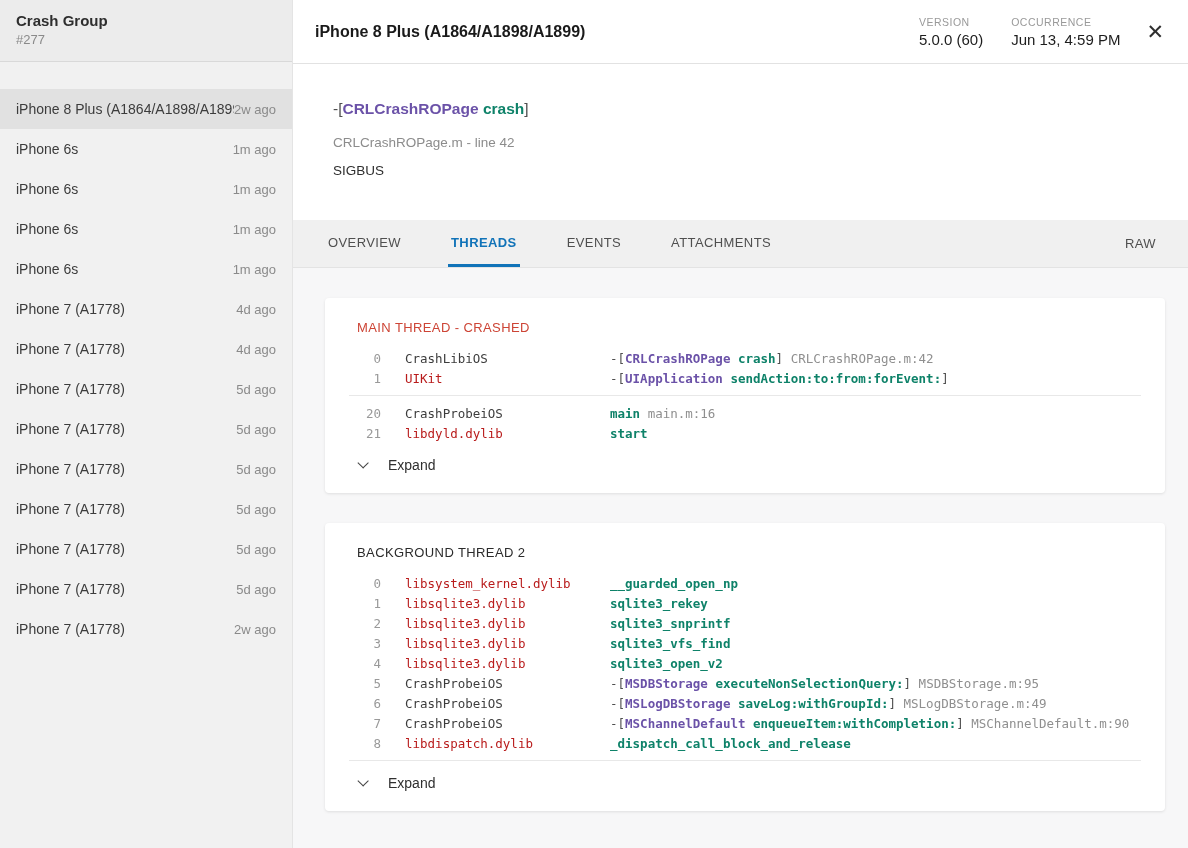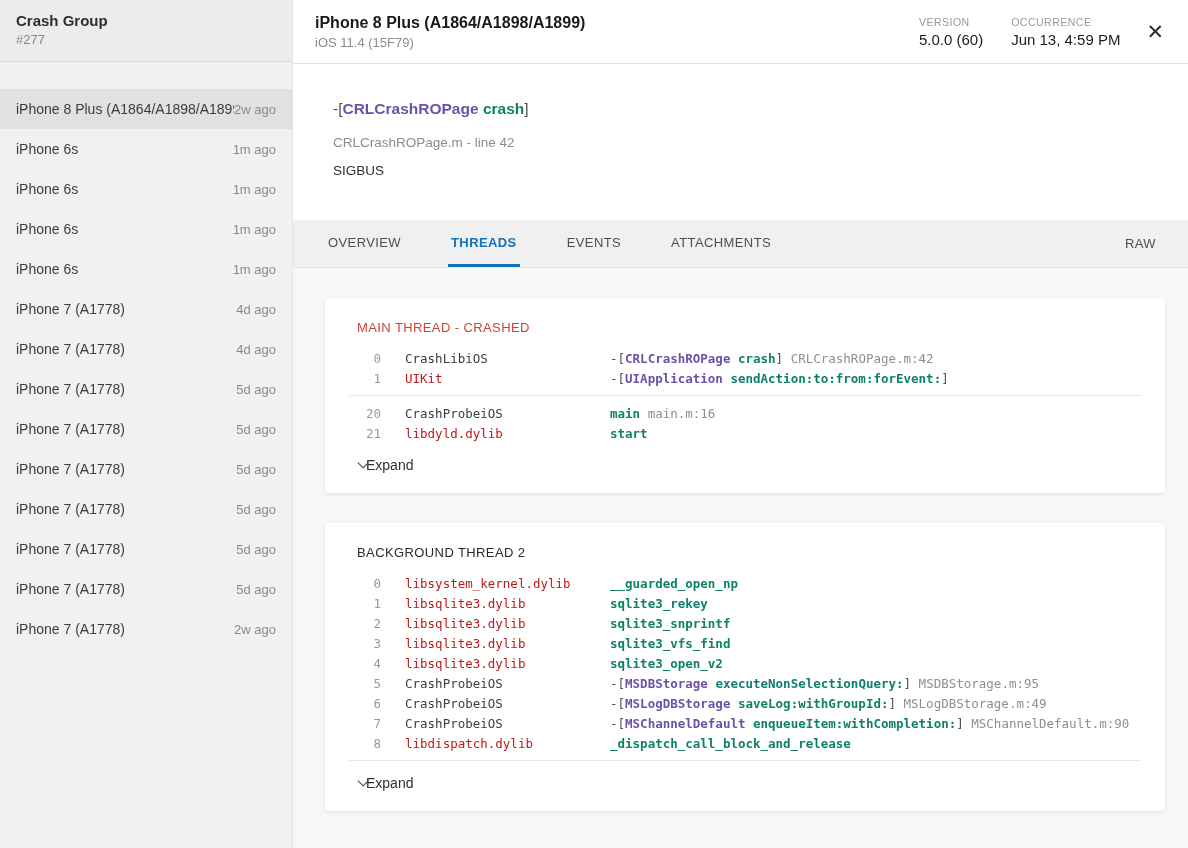--- a/index.html
+++ b/index.html
@@ -51,21 +51,21 @@
   .thread-card { background:#fff; border-radius:4px; box-shadow:0 1px 3px rgba(0,0,0,.10); padding:22px 24px 20px; margin-bottom:30px; }
   .thread-title { font-size:13px; letter-spacing:.4px; color:#2b2b2b; padding-left:8px; margin-bottom:13px; }
   .thread-title.crashed { color:var(--crashed-red,#cd4435); }
   .frame-list { font-family:"DejaVu Sans Mono", monospace; font-size:12.5px; }
   .frame-row { display:flex; height:20px; align-items:center; }
   .frame-index { width:32px; flex:none; text-align:right; color:#999; }
   .frame-module { width:205px; flex:none; margin-left:24px; color:#3d3d3d; white-space:pre; overflow:hidden; }
   .frame-module.dim { color:#b91c1c; }
   .frame-symbol { flex:1 1 auto; white-space:pre; overflow:hidden; color:#4f4f4f; }
   .frame-divider { border-top:1px solid #e8e8e8; margin:7px 0; }
-  .expand-row { margin-top:14px; display:flex; align-items:center; gap:1px; padding-left:8px; cursor:pointer; background:none; border:none; font-family:inherit; }
+  .expand-row { margin-top:14px; display:flex; align-items:center; gap:23px; padding-left:8px; cursor:pointer; background:none; border:none; font-family:inherit; }
   .expand-chev { display:inline-block; width:8px; height:8px; border-right:1.5px solid #444; border-bottom:1.5px solid #444; transform:rotate(45deg) translateY(-3px); }
   .expand-label { font-size:14px; color:#2f2f2f; }
 </style>
 </head>
 <body>
 
 <aside class="sidebar">
   <div class="sidebar-header">
     <div class="sidebar-title">Crash Group</div>
     <div class="sidebar-subtitle">#277</div>
@@ -128,21 +128,20 @@
     <span class="instance-time">2w ago</span>
   </div>
     </div>
 </aside>
 
 <main class="main">
 
   <header class="detail-header">
     <div class="dh-titles">
       <div class="dh-title">iPhone 8 Plus (A1864/A1898/A1899)</div>
-      <div class="dh-subtitle">iOS 11.4 (15F79)</div>
     </div>
     <div class="meta-block">
       <div class="meta-label">VERSION</div>
       <div class="meta-value">5.0.0 (60)</div>
     </div>
     <div class="meta-block">
       <div class="meta-label">OCCURRENCE</div>
       <div class="meta-value">Jun 13, 4:59 PM</div>
     </div>
     <button class="close-btn"><span>✕</span></button>

